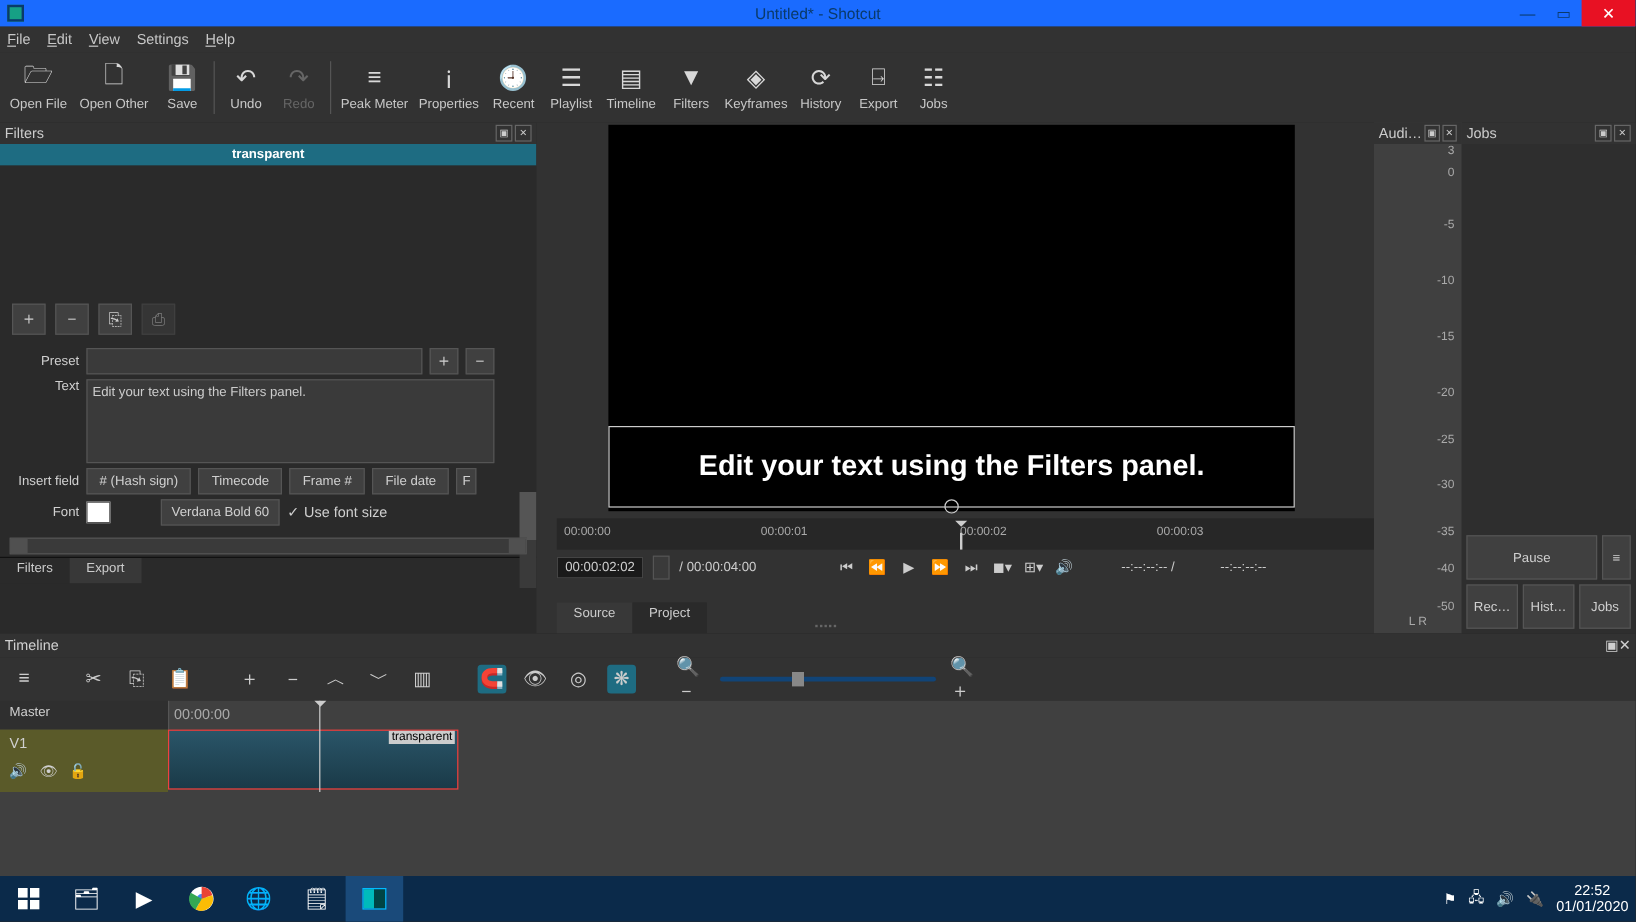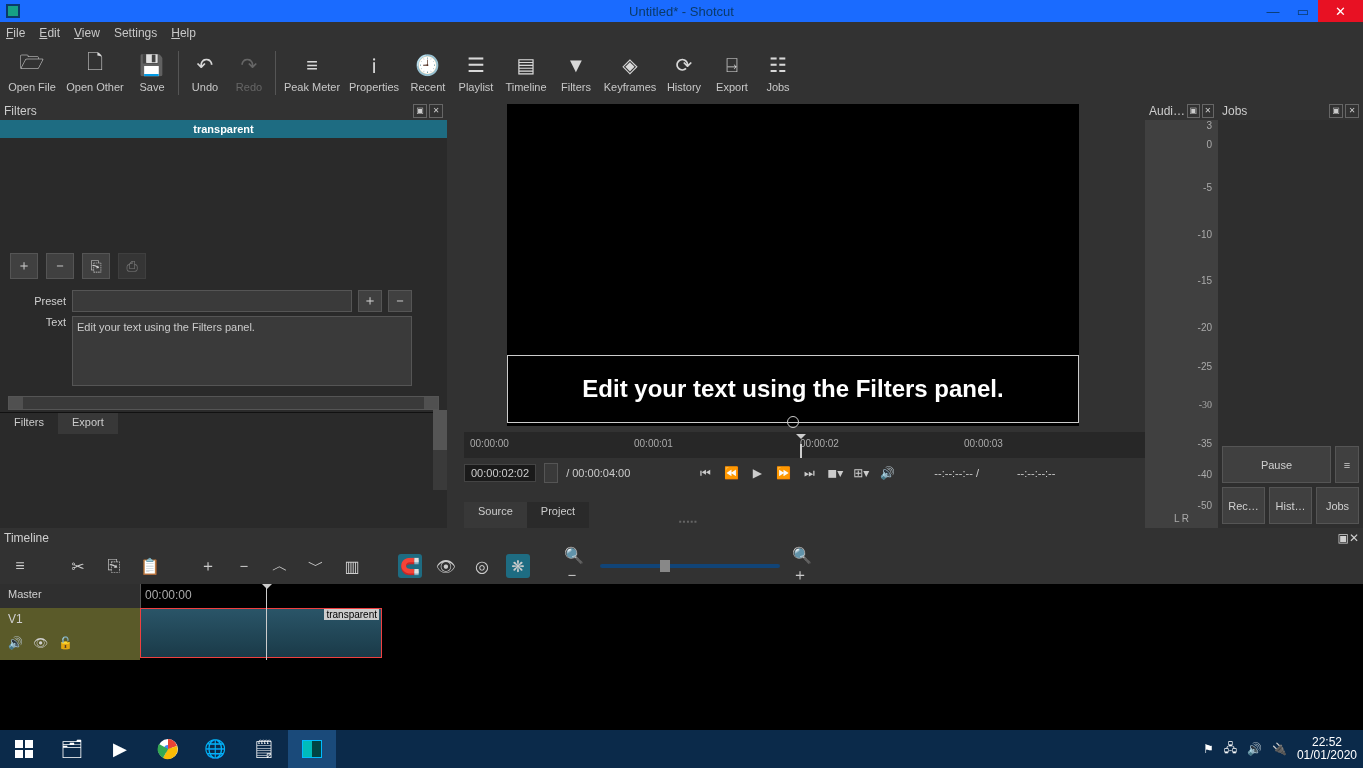--- a/index.html
+++ b/index.html
@@ -79,21 +79,21 @@
 .job-btn.menu{flex:0 0 24px;}
 .jobs-tabs{display:flex;gap:4px;padding:0 4px 4px;}
 .timeline-panel{position:absolute;left:0;right:0;top:528px;height:202px;background:#2a2a2a;}
 .tl-header{height:20px;background:#323232;display:flex;align-items:center;padding:0 4px;font-size:11px;}
 .tl-header .spacer{flex:1;}
 .tl-toolbar{height:36px;background:#323232;display:flex;align-items:center;padding-left:8px;gap:12px;}
 .tl-ico{width:24px;height:24px;display:flex;align-items:center;justify-content:center;color:#ccc;font-size:16px;}
 .tl-ico.active{background:#1e6c82;border-radius:3px;}
 .zoom-slider{width:180px;height:4px;background:#147;position:relative;border-radius:2px;}
 .zoom-slider .knob{position:absolute;left:60px;top:-4px;width:10px;height:12px;background:#888;}
-.tl-body{position:absolute;top:56px;left:0;right:0;bottom:0;background:#000000;}
+.tl-body{position:absolute;top:56px;left:0;right:0;bottom:0;background:#404040;}
 .track-head{position:absolute;left:0;width:140px;}
 .master-head{top:0;height:24px;background:#2f2f2f;padding:4px 8px;font-size:11px;}
 .v1-head{top:24px;height:52px;background:#5a5a29;padding:4px 8px;font-size:11px;}
 .v1-icons{display:flex;gap:10px;margin-top:10px;font-size:13px;}
 .track-area{position:absolute;left:140px;top:0;right:0;bottom:0;}
 .ruler-row{height:24px;border-left:1px solid #555;position:relative;font-size:10px;color:#aaa;}
 .ruler-row span{position:absolute;top:4px;}
 .clip-row{height:52px;position:relative;}
 .clip{position:absolute;left:0;top:0;width:242px;height:50px;background:linear-gradient(#2a5568,#1a3a48);border:1px solid #f04040;}
 .clip-label{position:absolute;right:2px;top:0;background:#ccc;color:#000;font-size:10px;padding:0 2px;}
@@ -213,20 +213,38 @@
       <div class="form-row">
         <span class="lbl">Preset</span>
         <div class="preset-select"></div>
         <div class="mini-btn">＋</div>
         <div class="mini-btn">－</div>
       </div>
       <div class="form-row" style="align-items:flex-start;">
         <span class="lbl">Text</span>
         <div class="text-area">Edit your text using the Filters panel.</div>
       </div>
+      <div class="form-row">
+        <span class="lbl" style="width:56px;">Insert field</span>
+        <div class="field-btn"># (Hash sign)</div>
+        <div class="field-btn">Timecode</div>
+        <div class="field-btn">Frame #</div>
+        <div class="field-btn">File date</div>
+        <div class="field-btn" style="padding:0 4px;">F</div>
+      </div>
+      <div class="form-row">
+        <span class="lbl">Font</span>
+        <div class="font-swatch"></div>
+        <div style="width:30px;"></div>
+        <div class="font-name">Verdana Bold 60</div>
+        <label class="chk-inline">
+            <span>✓</span>
+            <span>Use font size</span>
+          </label>
+      </div>
     </div>
     <div class="scroll-col">
         <div class="scroll-thumb"></div>
       </div>
     <div class="hscroll"></div>
     <div class="panel-tabs">
       <div class="ptab active">Filters</div>
       <div class="ptab">Export</div>
     </div>
   </div>
@@ -276,21 +294,21 @@
         <span class="pb">✕</span>
       </div>
     <div class="audio-scale">
       <span class="audio-tick" style="top:0%;">3</span>
       <span class="audio-tick" style="top:5%;">0</span>
       <span class="audio-tick" style="top:16%;">-5</span>
       <span class="audio-tick" style="top:28%;">-10</span>
       <span class="audio-tick" style="top:40%;">-15</span>
       <span class="audio-tick" style="top:52%;">-20</span>
       <span class="audio-tick" style="top:62%;">-25</span>
-      <span class="audio-tick" style="top:72%;font-family:Liberation Serif, serif;">-30</span>
+      <span class="audio-tick" style="top:72%;">-30</span>
       <span class="audio-tick" style="top:82%;">-35</span>
       <span class="audio-tick" style="top:90%;">-40</span>
       <span class="audio-tick" style="top:98%;">-50</span>
     </div>
     <div class="lr-label">L   R</div>
   </div>
 
   <div class="jobs-panel">
     <div class="panel-titlebar">
         <span>Jobs</span>

